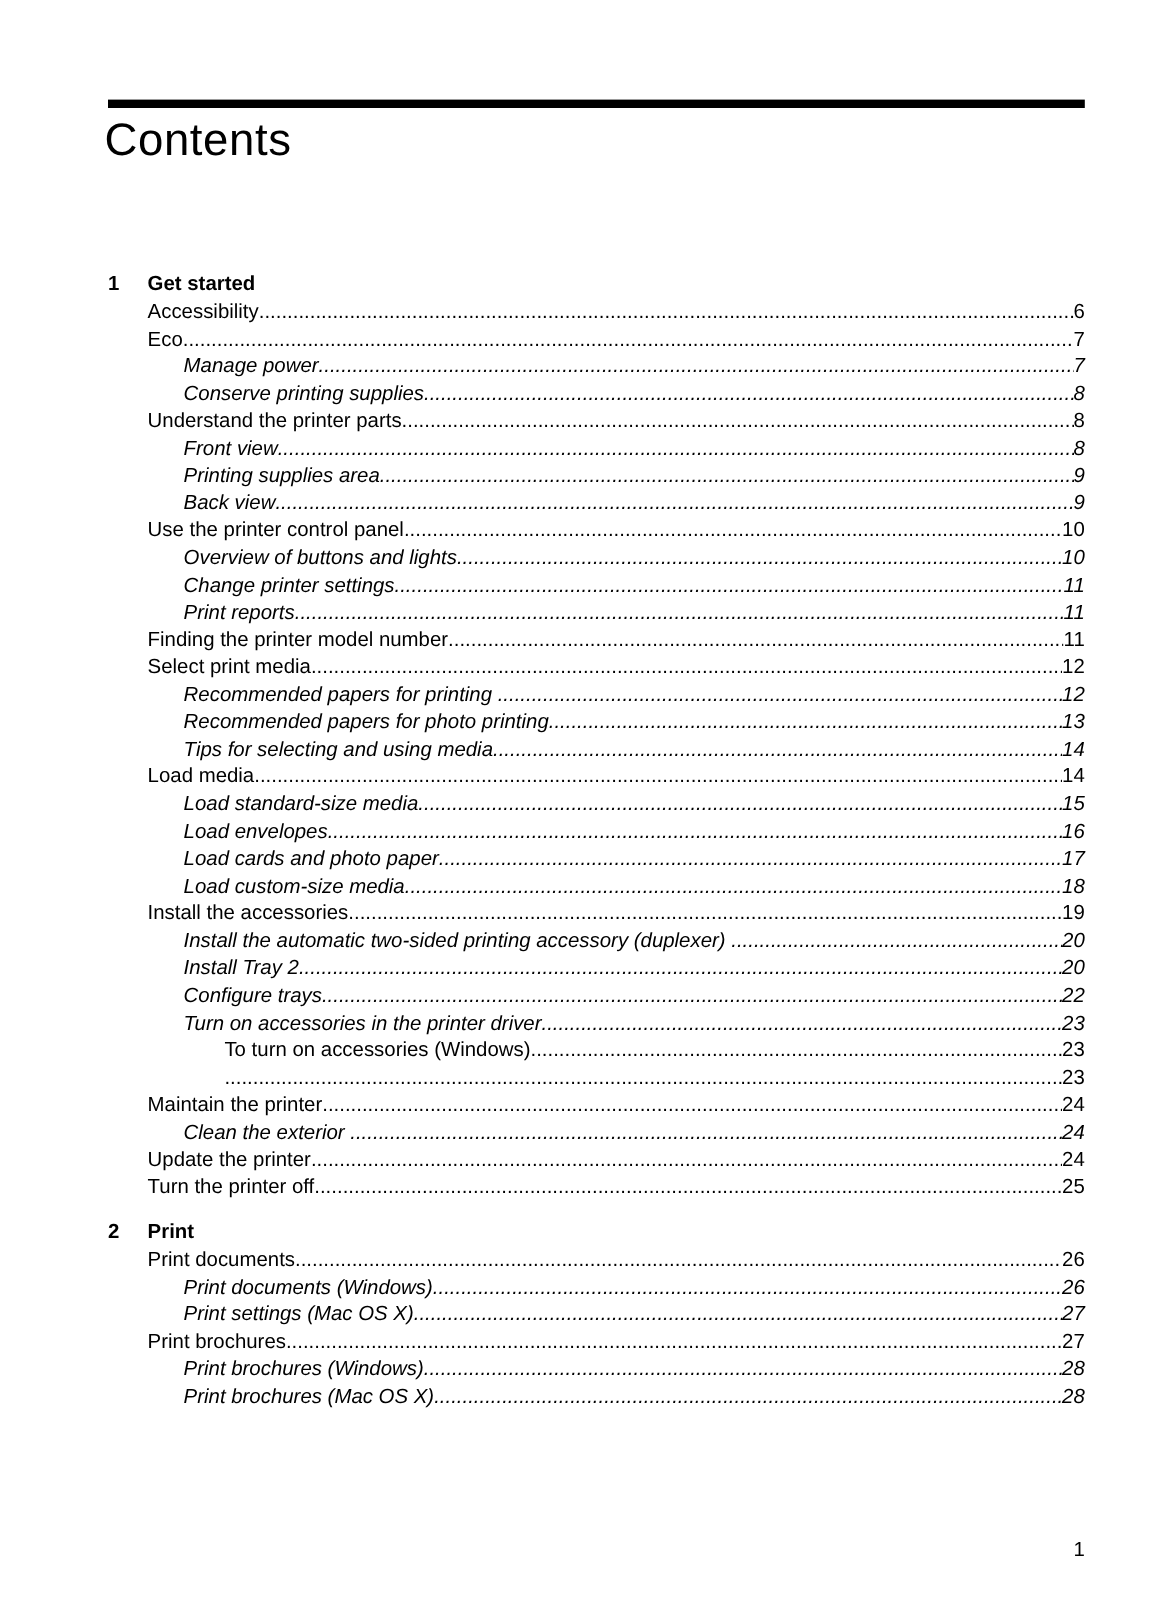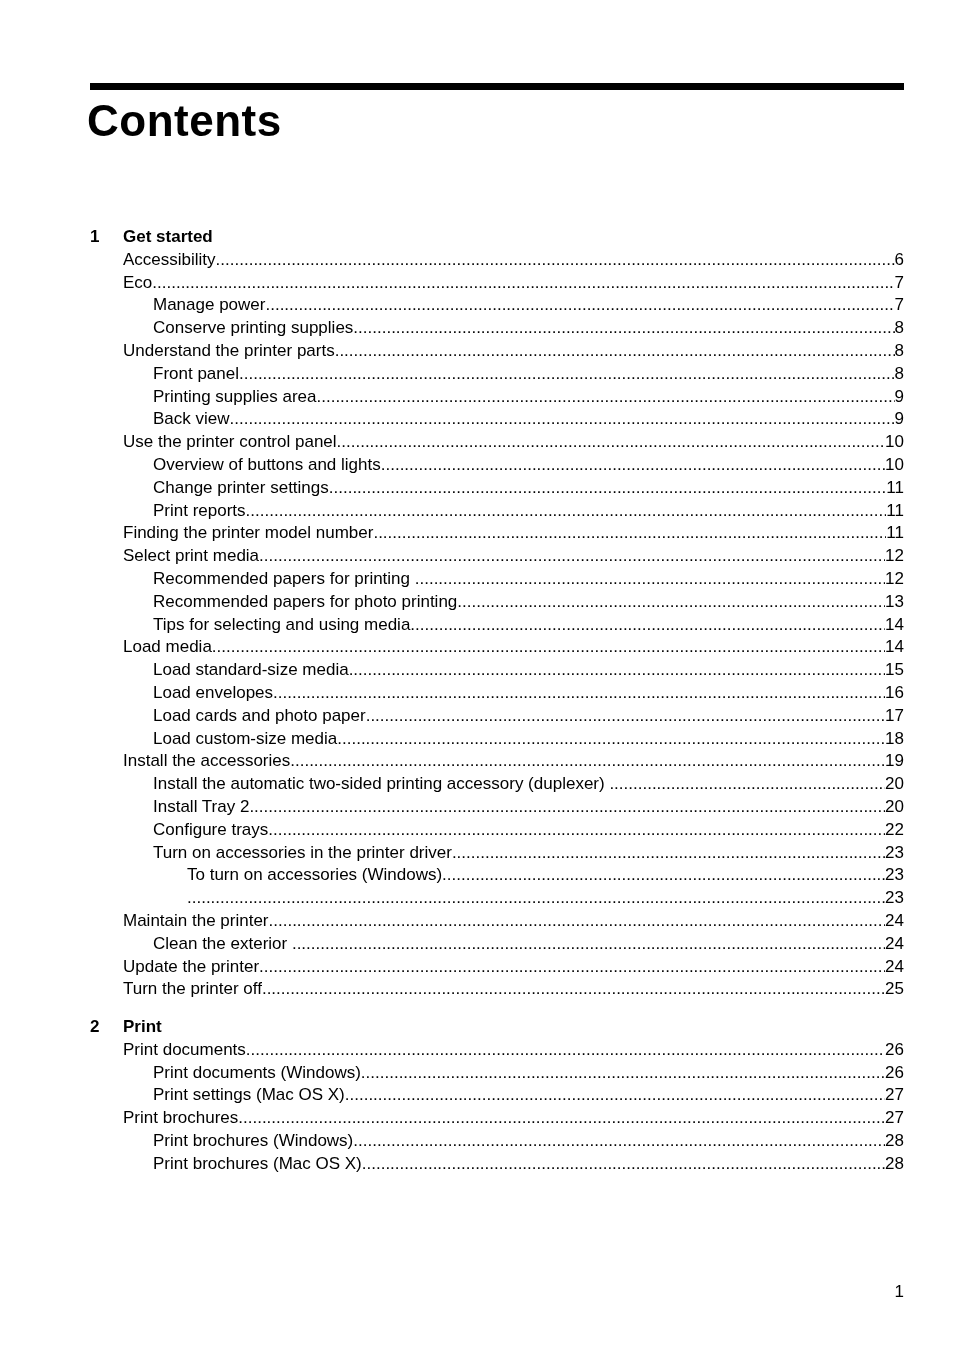--- a/index.html
+++ b/index.html
@@ -22,22 +22,22 @@
     top: 83px;
     width: 814px;
     height: 7px;
     background: #000000;
   }
   .page-title {
     position: absolute;
     left: 87px;
     top: 97px;
     margin: 0;
-    font-size: 44px;
-    font-weight: bold;
+    font-size: 38px;
+    font-weight: normal;
     line-height: 1.1;
     letter-spacing: 0.5px;
   }
   .toc {
     position: absolute;
     left: 90px;
     right: 72px;
     top: 226px;
     font-size: 17px;
     line-height: 22.8px;
@@ -54,21 +54,21 @@
   }
   .section-title {
     flex: 0 0 auto;
     text-align: center;
   }
   .toc-row {
     display: flex;
     align-items: baseline;
   }
   .toc-row.level-1 { padding-left: 33px; }
-  .toc-row.level-2 { padding-left: 63px; }
+  .toc-row.level-2 { padding-left: 63px; font-style: italic; }
   .toc-row.level-3 { padding-left: 97px; align-items: center; }
   .toc-label {
     flex: 0 0 auto;
     white-space: pre;
   }
   .toc-dots {
     flex: 1 1 auto;
     min-width: 0;
     overflow: hidden;
     white-space: nowrap;
@@ -116,21 +116,21 @@
           <span class="toc-label">Conserve printing supplies</span>
           <span class="toc-dots">............................................................................................................................................................................................................................................................................................................</span>
           <span class="toc-page">8</span>
         </div>
         <div class="toc-row level-1">
           <span class="toc-label">Understand the printer parts</span>
           <span class="toc-dots">............................................................................................................................................................................................................................................................................................................</span>
           <span class="toc-page">8</span>
         </div>
         <div class="toc-row level-2">
-          <span class="toc-label">Front panel</span>
+          <span class="toc-label">Front view</span>
           <span class="toc-dots">............................................................................................................................................................................................................................................................................................................</span>
           <span class="toc-page">8</span>
         </div>
         <div class="toc-row level-2">
           <span class="toc-label">Printing supplies area</span>
           <span class="toc-dots">............................................................................................................................................................................................................................................................................................................</span>
           <span class="toc-page">9</span>
         </div>
         <div class="toc-row level-2">
           <span class="toc-label">Back view</span>

